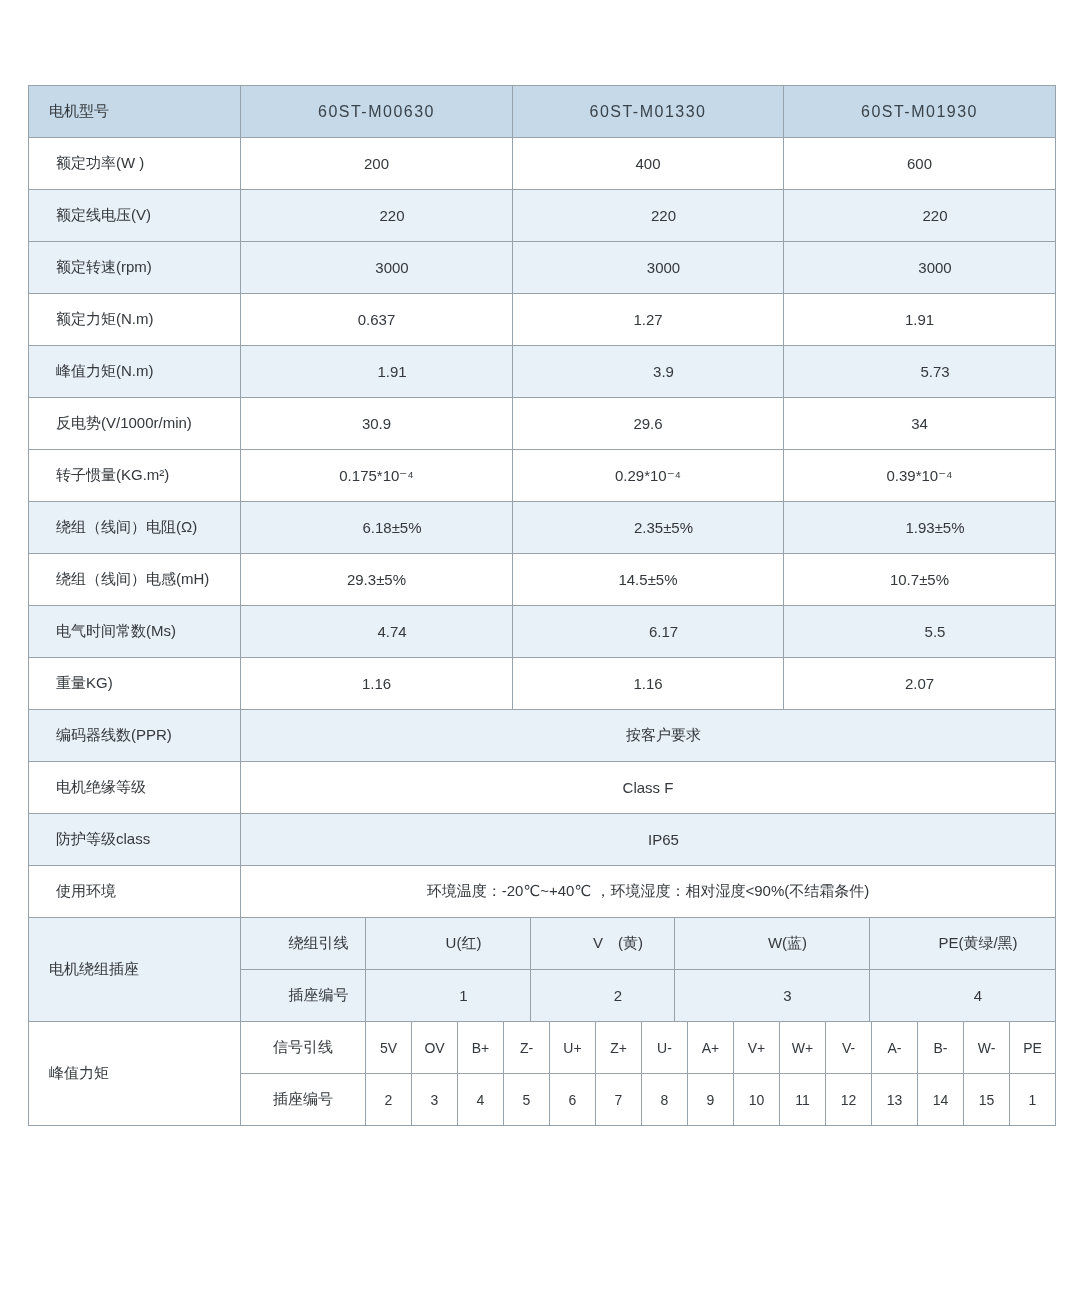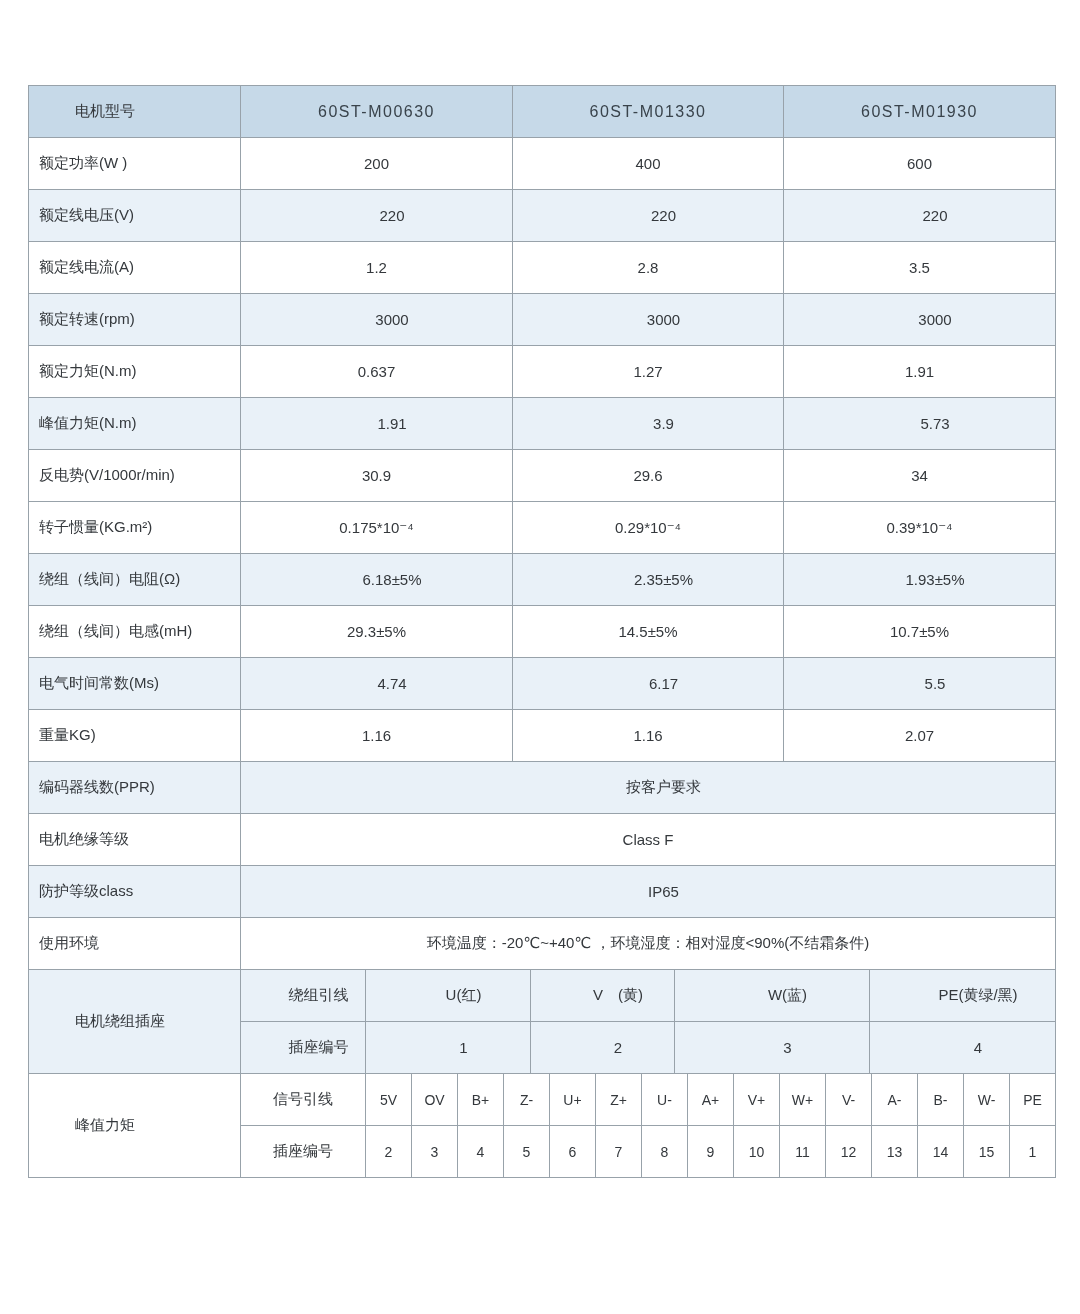--- a/index.html
+++ b/index.html
@@ -12,22 +12,22 @@
     border:1px solid #98a2aa;
     height:51px;
     padding:0;
     text-align:center;
     vertical-align:middle;
     font-size:15px;
     color:#34383c;
     overflow:hidden;
     white-space:nowrap;
   }
-  .tbl td.lbl{text-align:left;padding-left:10px;}
-  .tbl td.indent{padding-left:46px;}
+  .tbl td.lbl{text-align:left;padding-left:27px;}
+  .tbl td.indent{padding-left:20px;}
   tr.white td{background:#ffffff;}
   tr.blue td{background:#e9f1f8;padding-left:31px;}
   tr.hdr td{background:#c6d9e8;}
   tr.hdr td.model{font-size:16px;letter-spacing:1.5px;color:#39434b;margin-left:44px;}
   tr.hdr td.lbl{font-size:15px;}
   td.sub{font-size:15px;}
   td.pin{font-size:14px;margin-top:27px;}
 </style>
 </head>
 <body>
@@ -54,26 +54,20 @@
           <td class="lbl">额定功率(W )</td>
           <td>200</td>
           <td>400</td>
           <td>600</td>
         </tr>
         <tr class="blue">
           <td class="lbl">额定线电压(V)</td>
           <td>220</td>
           <td>220</td>
           <td>220</td>
-        </tr>
-        <tr class="white">
-          <td class="lbl">额定线电流(A)</td>
-          <td>1.2</td>
-          <td>2.8</td>
-          <td>3.5</td>
         </tr>
         <tr class="blue">
           <td class="lbl">额定转速(rpm)</td>
           <td>3000</td>
           <td>3000</td>
           <td>3000</td>
         </tr>
         <tr class="white">
           <td class="lbl">额定力矩(N.m)</td>
           <td>0.637</td>

